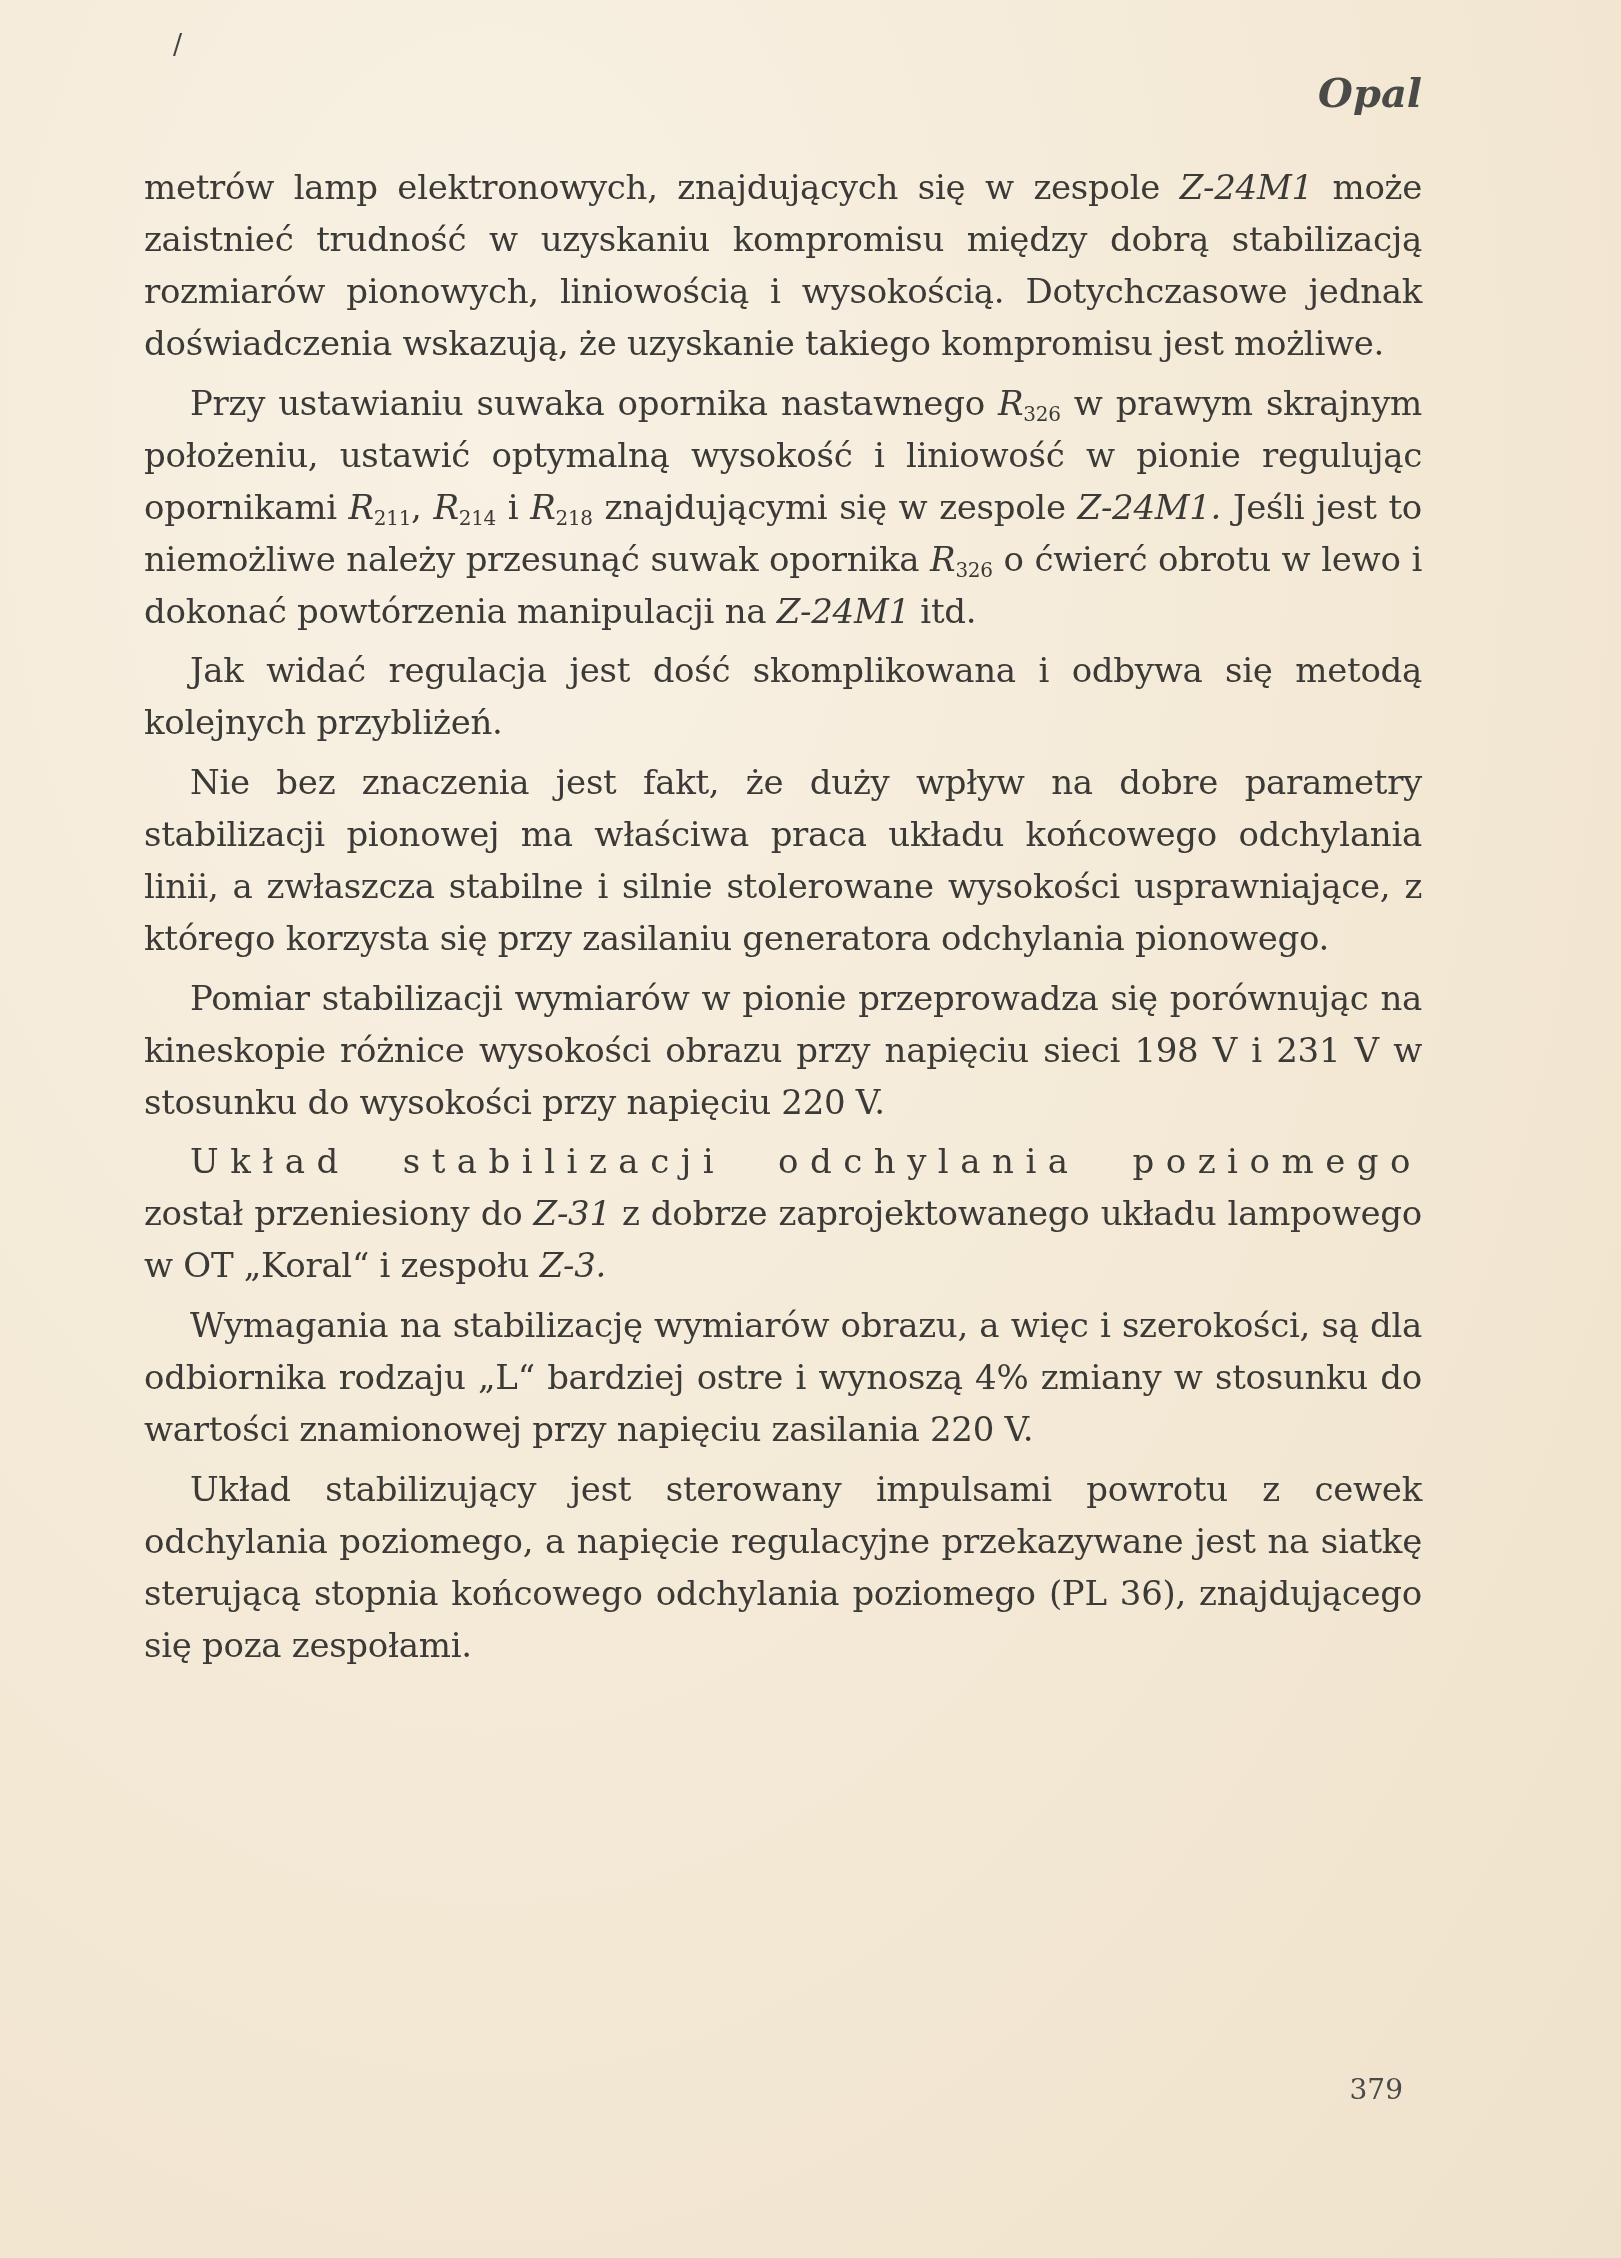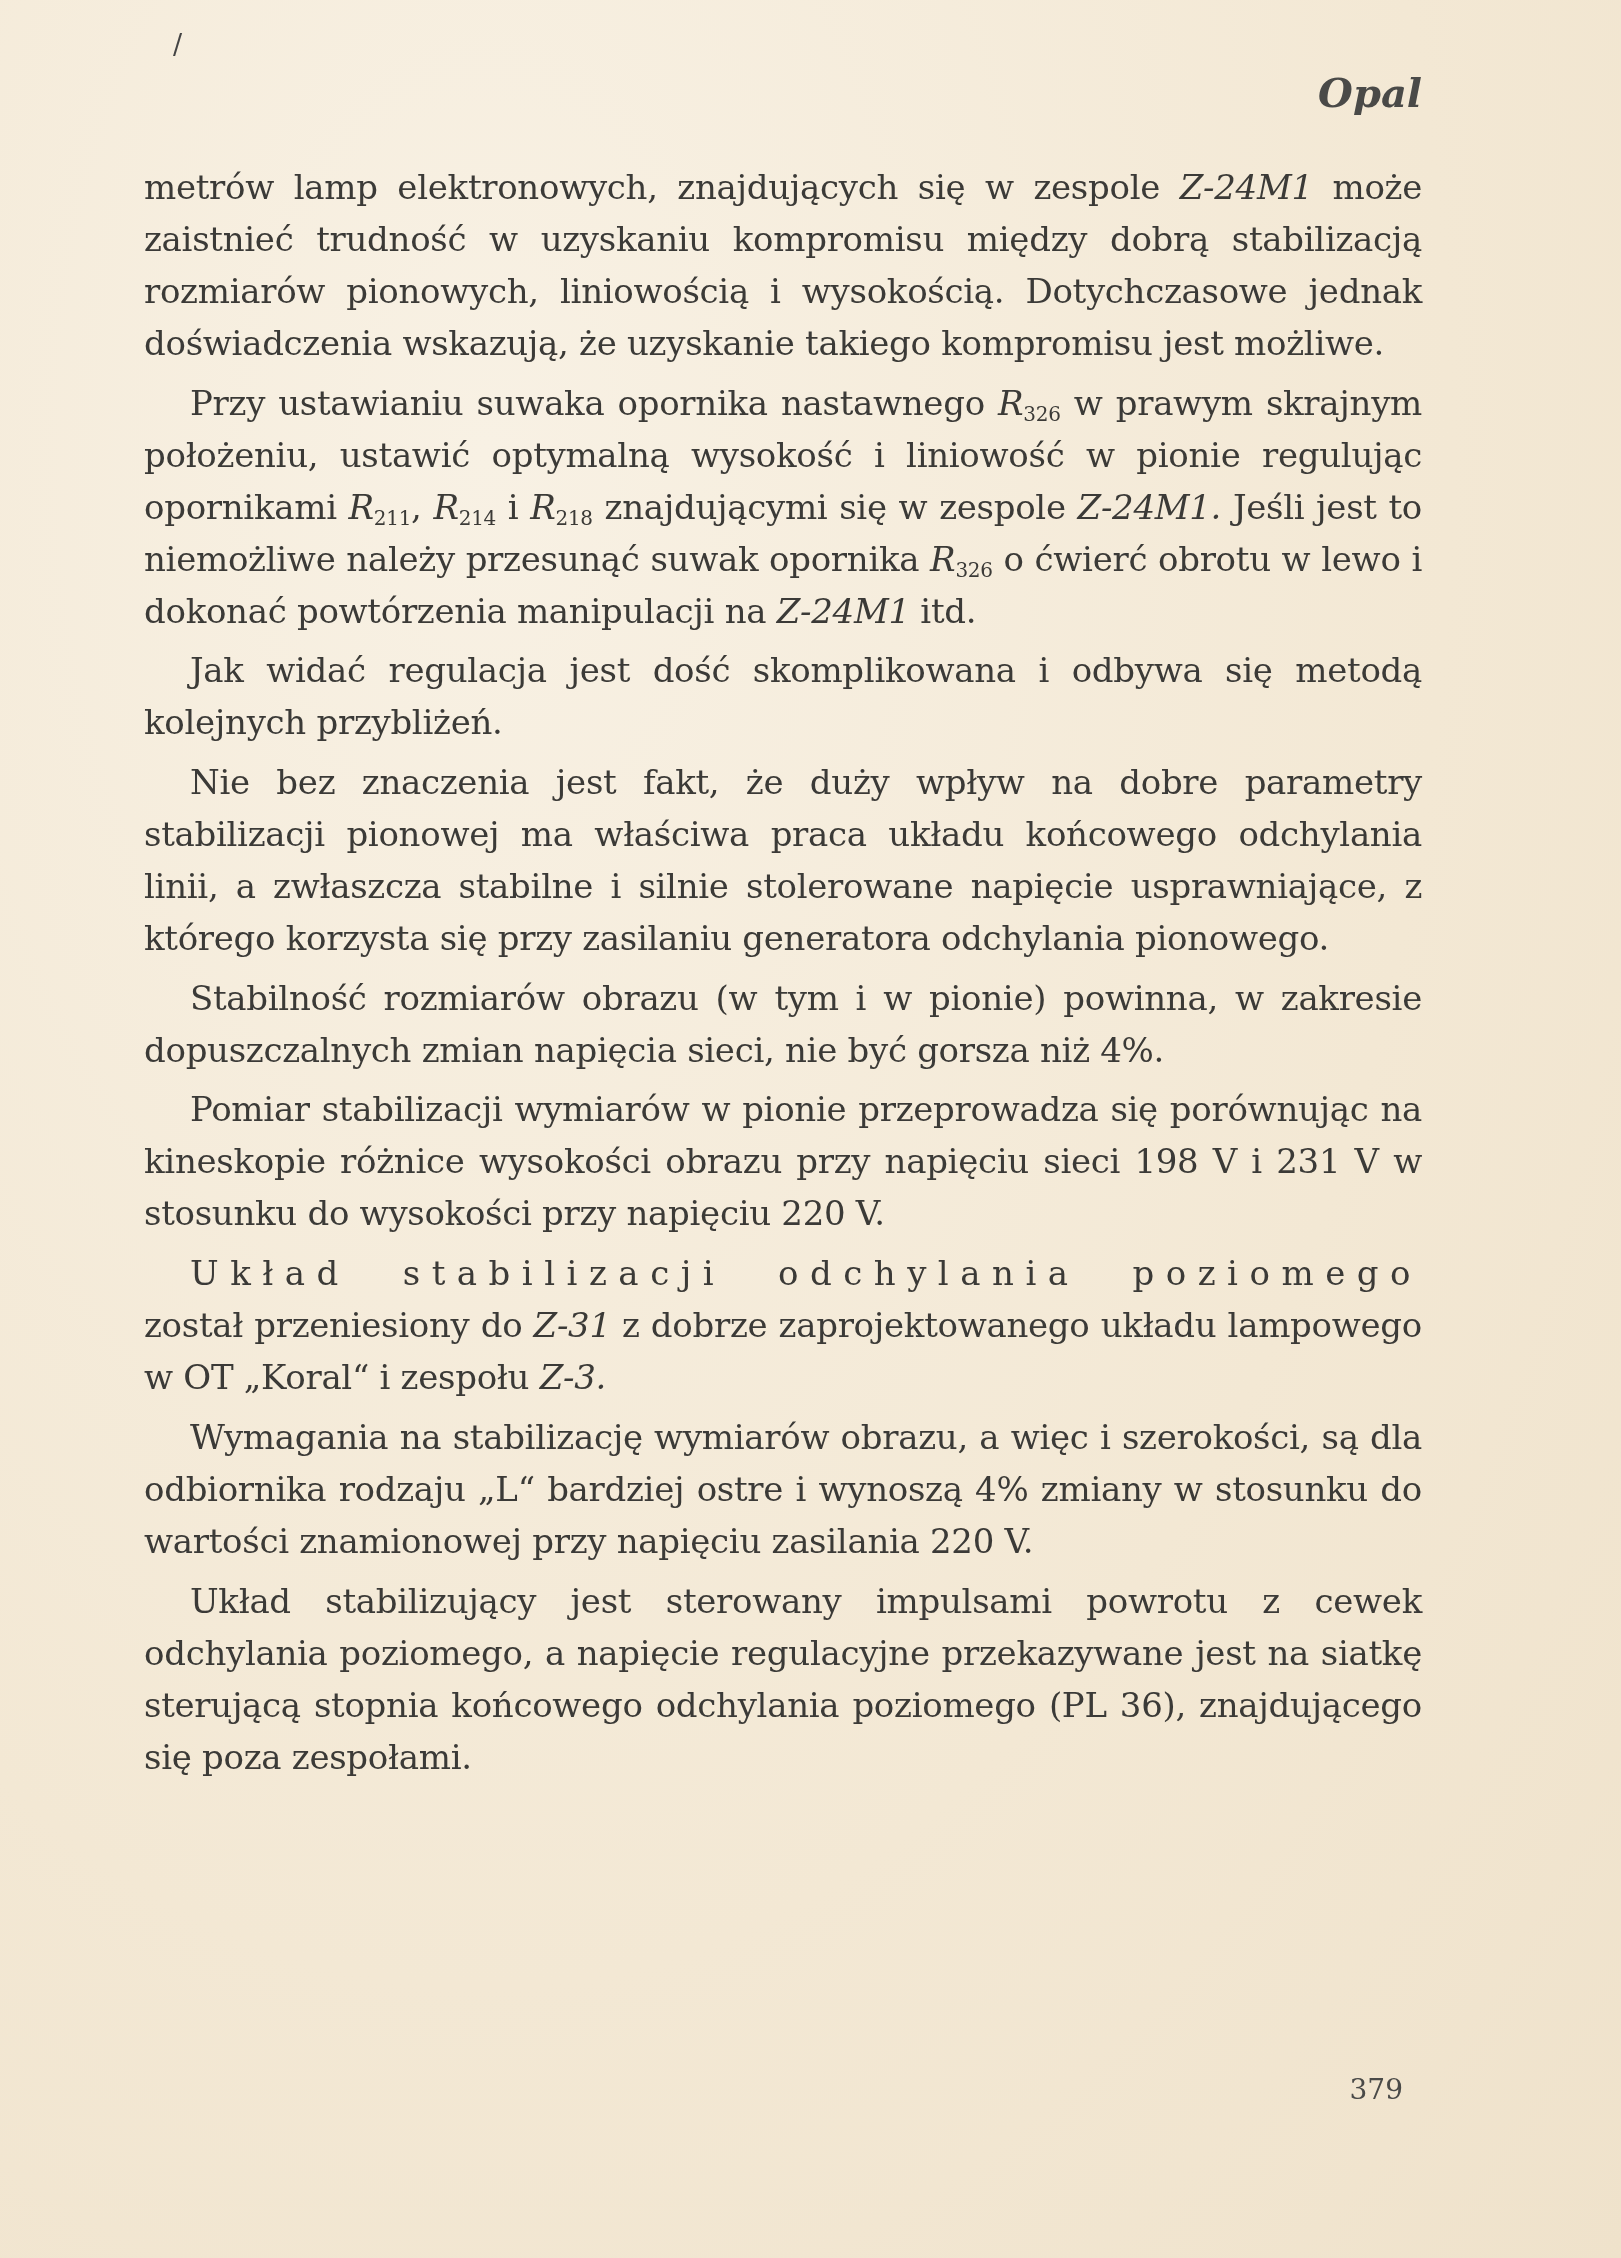--- a/index.html
+++ b/index.html
@@ -38,22 +38,21 @@
 
 <div class="running-head">Opal</div>
 
 <div class="body-text">
   <p class="first"><span>metrów lamp elektronowych, znajdujących się w zespole </span><span class="it">Z-24M1</span><span> może zaistnieć trudność w uzyskaniu kompromisu między dobrą stabilizacją rozmiarów pionowych, liniowością i wysokością. Dotychczasowe jednak doświadczenia wskazują, że uzyskanie takiego kompromisu jest możliwe.</span></p>
 
 
   <p><span>Przy ustawianiu suwaka opornika nastawnego </span><span class="it">R</span><sub>326</sub><span> w prawym skrajnym położeniu, ustawić optymalną wysokość i liniowość w pionie regulując opornikami </span><span class="it">R</span><sub>211</sub><span>, </span><span class="it">R</span><sub>214</sub><span> i </span><span class="it">R</span><sub>218</sub><span> znajdującymi się w zespole </span><span class="it">Z-24M1.</span><span> Jeśli jest to niemożliwe należy przesunąć suwak opornika </span><span class="it">R</span><sub>326</sub><span> o ćwierć obrotu w lewo i dokonać powtórzenia manipulacji na </span><span class="it">Z-24M1</span><span> itd.</span></p>
 
   <p>Jak widać regulacja jest dość skomplikowana i odbywa się metodą kolejnych przybliżeń.</p>
-  <p>Nie bez znaczenia jest fakt, że duży wpływ na dobre parametry stabilizacji pionowej ma właściwa praca układu końcowego odchylania linii, a zwłaszcza stabilne i silnie stolerowane napięcie usprawniające, z którego korzysta się przy zasilaniu generatora odchylania pionowego.</p>
-  <p>Stabilność rozmiarów obrazu (w tym i w pionie) powinna, w zakresie dopuszczalnych zmian napięcia sieci, nie być gorsza niż 4%.</p>
+  <p>Nie bez znaczenia jest fakt, że duży wpływ na dobre parametry stabilizacji pionowej ma właściwa praca układu końcowego odchylania linii, a zwłaszcza stabilne i silnie stolerowane wysokości usprawniające, z którego korzysta się przy zasilaniu generatora odchylania pionowego.</p>
   <p>Pomiar stabilizacji wymiarów w pionie przeprowadza się porównując na kineskopie różnice wysokości obrazu przy napięciu sieci 198 V i 231 V w stosunku do wysokości przy napięciu 220 V.</p>
 
   <p><span class="sp">Układ stabilizacji odchylania poziomego</span><span> został przeniesiony do </span><span class="it">Z-31</span><span> z dobrze zaprojektowanego układu lampowego w OT „Koral“ i zespołu </span><span class="it">Z-3.</span></p>
 
   <p>Wymagania na stabilizację wymiarów obrazu, a więc i szerokości, są dla odbiornika rodzaju „L“ bardziej ostre i wynoszą 4% zmiany w stosunku do wartości znamionowej przy napięciu zasilania 220 V.</p>
   <p>Układ stabilizujący jest sterowany impulsami powrotu z cewek odchylania poziomego, a napięcie regulacyjne przekazywane jest na siatkę sterującą stopnia końcowego odchylania poziomego (PL 36), znajdującego się poza zespołami.</p>
 </div>
 
 <div class="folio">379</div>
 

